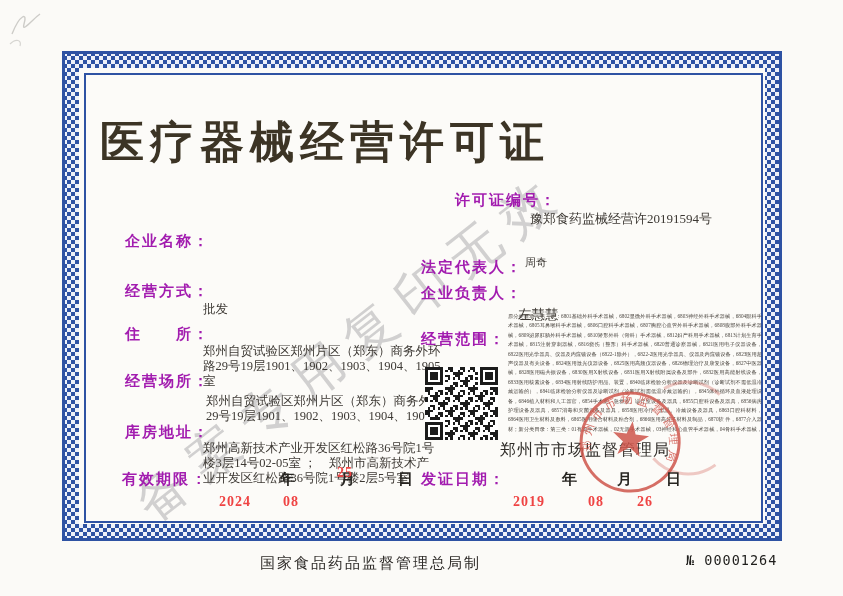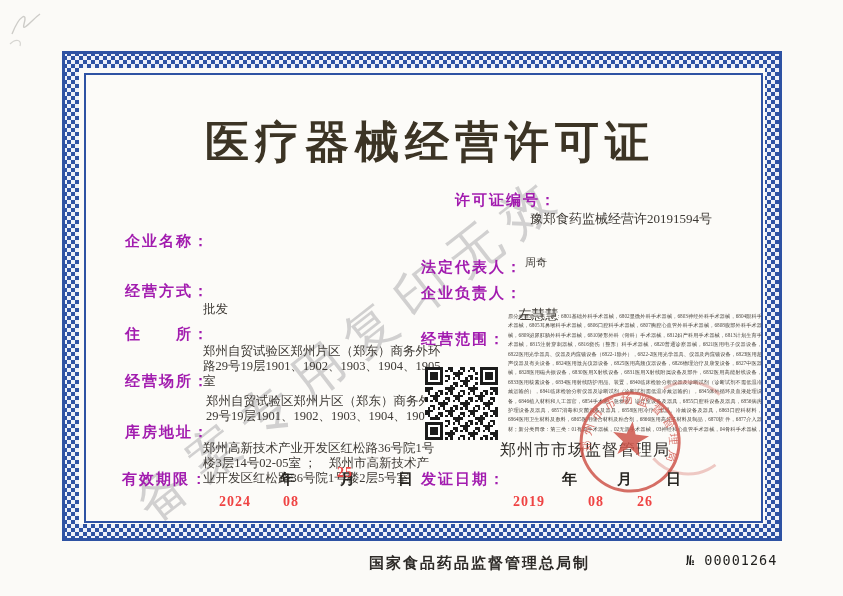--- a/index.html
+++ b/index.html
@@ -12,42 +12,42 @@
   
   .frame{
     position:absolute;left:63px;top:52px;width:718px;height:488px;
     background:repeating-conic-gradient(#2e52a3 0% 25%, #eef1f9 0% 50%) 0 0/8px 8px;
     box-shadow:inset 0 0 0 2px #2e52a3, 0 0 0 1px #2e52a3;
   }
   .frame-inner{position:absolute;left:16px;top:16px;right:16px;bottom:16px;background:#fcfbf8;}
   .inner-line{position:absolute;left:84px;top:73px;width:675px;height:446px;border:2px solid #2e52a3;}
   .abs{position:absolute;}
   .title{
-    left:100px;top:113px;width:660px;text-align:center;
+    left:100px;top:113px;width:660px;
     font-size:44px;font-weight:bold;letter-spacing:6px;color:#3c3425;
   }
   .lbl{font-size:15px;font-weight:bold;color:#a21caf;letter-spacing:2px;white-space:nowrap;}
   .val{font-family:Liberation Serif, serif;font-size:12.5px;color:#3c3833;line-height:15.2px;}
   .num{font-family:"Liberation Serif", serif;font-size:14px;color:#ef4444;letter-spacing:1px;font-weight:bold;}
   .unit{font-size:15px;font-weight:bold;color:#262420;}
   .scope-text{
     font-family:"Liberation Serif", serif;font-size:5.2px;line-height:9.4px;
     color:#4a453f;text-align:justify;max-height:120px;overflow:hidden;
   }
   .authority{font-family:"Liberation Serif", serif;font-size:16px;color:#2f2c28;letter-spacing:1px;}
   .watermark{
     left:70px;top:312px;width:560px;text-align:center;
     transform:rotate(-38deg);transform-origin:center;
     font-size:52px;letter-spacing:14px;color:rgba(145,145,148,0.40);
     font-family:"Liberation Serif", serif;white-space:nowrap;pointer-events:none;
   }
   .qr{left:425px;top:367px;width:73px;height:73px;}
   .seal{left:563px;top:376px;opacity:0.85;transform:rotate(7deg);}
   .seal-ghost{left:628px;top:368px;opacity:0.30;transform:rotate(64deg);}
-  .footer{left:260px;top:554px;width:330px;text-align:right;font-size:15px;font-weight:bold;letter-spacing:2px;color:#2e2b28;}
+  .footer{left:260px;top:554px;width:330px;text-align:left;font-size:15px;font-weight:normal;letter-spacing:2px;color:#2e2b28;}
   .serial{left:666px;top:552px;font-family:"DejaVu Sans Mono", monospace;font-size:13.5px;color:#1f1e1c;letter-spacing:1px;padding-left:20px;}
   .scribble{left:6px;top:4px;}
 </style>
 </head>
 <body>
 
 <div class="page">
 
   <svg class="abs scribble" width="50" height="46">
     <path d="M6 30 C 14 10, 22 8, 18 20 C 15 30, 28 14, 34 10" fill="none" stroke="#cdccc8" stroke-width="1.4"></path>

